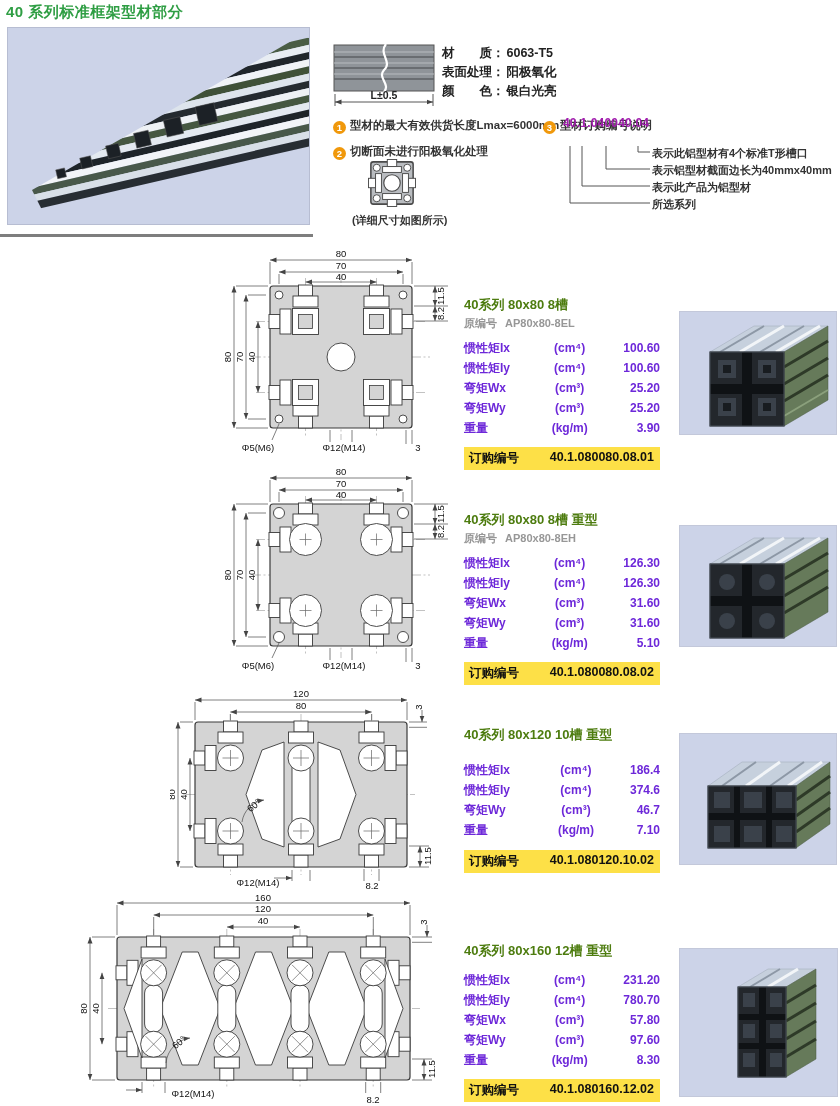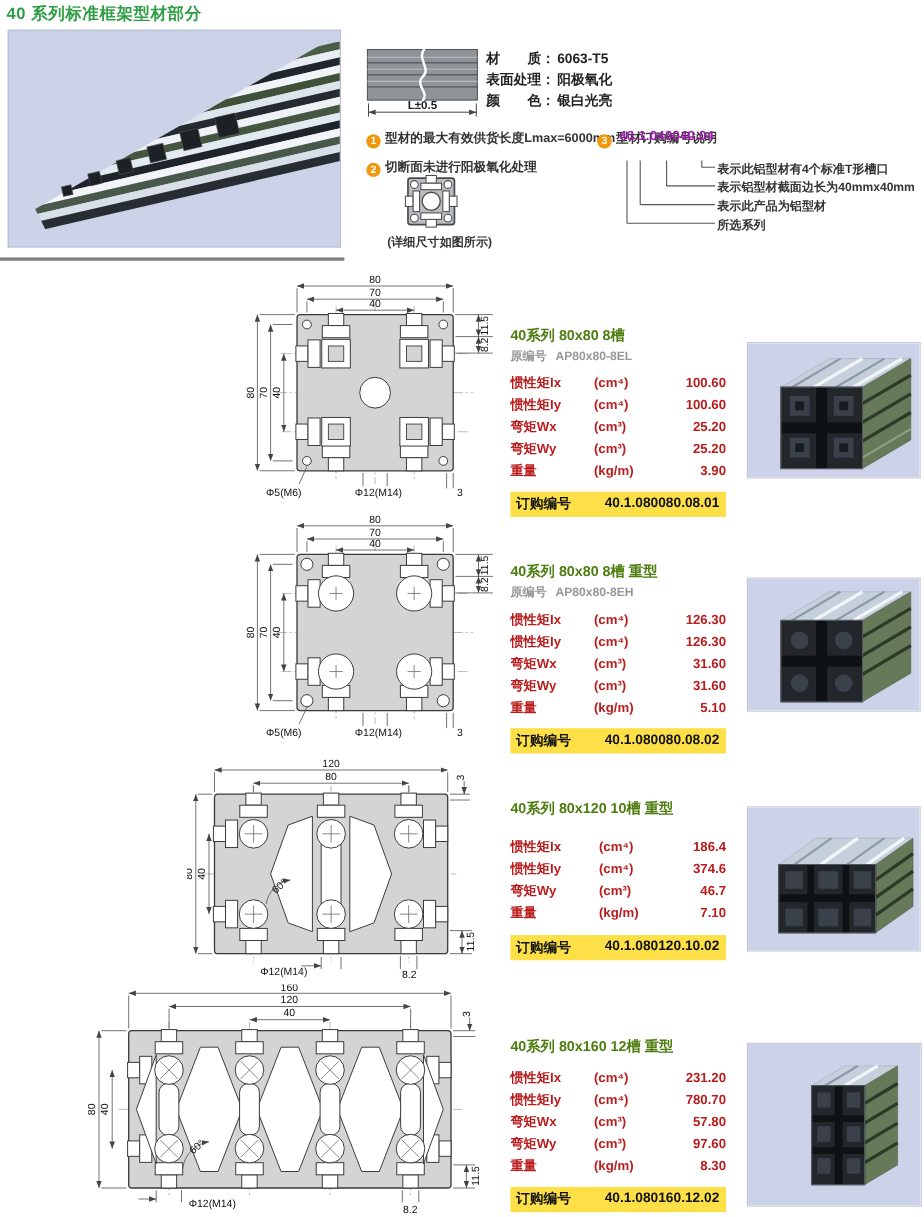--- a/index.html
+++ b/index.html
@@ -15,22 +15,22 @@
            font-size:9.5px;font-weight:bold;text-align:center;line-height:13px;margin-right:4px;vertical-align:-2px;}
   .code-example{left:563px;top:116px;font-size:12px;font-weight:bold;color:#a21caf;letter-spacing:0.2px;}
   .legend-item{font-size:11px;font-weight:bold;color:#333;white-space:nowrap;}
   .detail-caption{left:352px;top:213px;font-size:11px;font-weight:bold;color:#333;}
   .divider{left:0;top:234px;width:313px;height:3px;background:#7e7e7e;}
   .info{width:196px;}
   .ptitle{font-size:13px;font-weight:bold;color:#4d7c0f;}
   .orig{font-size:11px;font-weight:bold;color:#979797;margin-top:2px;}
   .orig .ocode{margin-left:8px;}
   table.spec{border-collapse:collapse;width:100%;margin-top:7px;}
-  table.spec td{font-size:12px;font-weight:bold;color:#b91c1c;padding:1.5px 0;}
-  table.spec td.u{}
+  table.spec td{font-size:12px;font-weight:bold;color:#6d28d9;padding:1.5px 0;}
+  table.spec td.u{text-align:center;}
   table.spec td.v{text-align:right;}
   .orow{margin-top:9px;background:#fde047;padding:3px 6px 3px 5px;display:flex;justify-content:space-between;
         font-size:12.5px;font-weight:bold;color:#111;}
   .photo{border:1px solid #c3c8da;}
   
   .dwg .pf{fill:#d4d4d4;stroke:#3a3a3a;stroke-width:1.2;}
   .dwg .pf2{fill:#d4d4d4;stroke:#3a3a3a;stroke-width:0.8;}
   .dwg .cut{fill:#fff;stroke:#3a3a3a;stroke-width:0.9;}
   .dwg .cl line{stroke:#999;stroke-width:0.6;stroke-dasharray:9 2.5 2 2.5;}
   .dwg .dim line,.dwg .dim path{stroke:#555;stroke-width:0.75;fill:none;}

